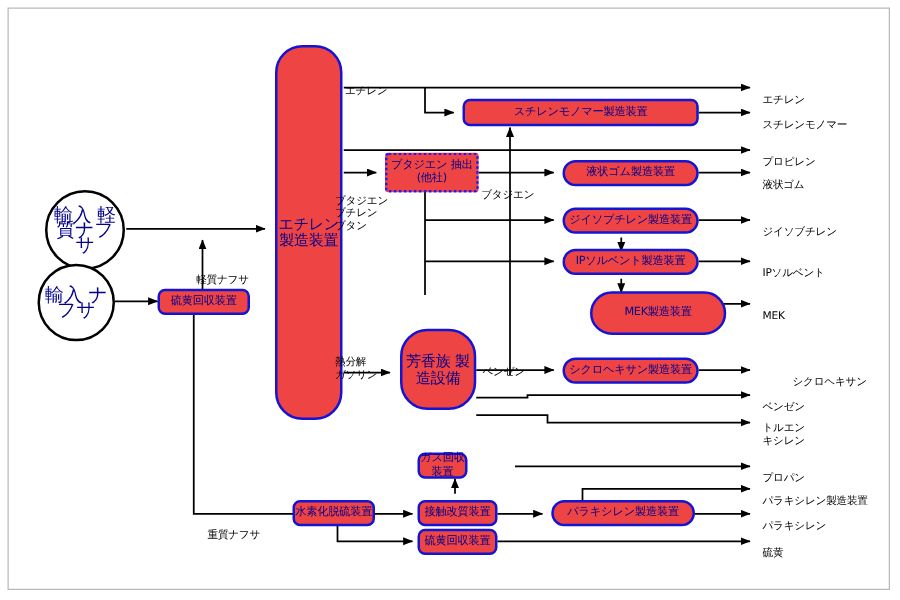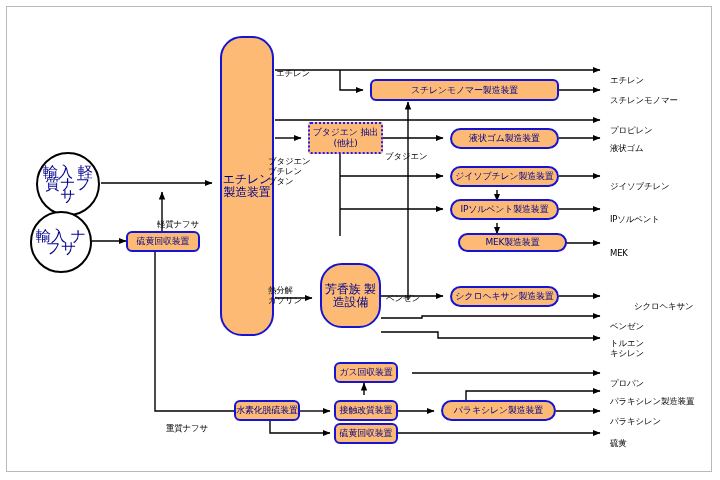--- a/index.html
+++ b/index.html
@@ -27,21 +27,21 @@
   svg#wires {
     position: absolute;
     left: 0; top: 0;
     width: 720px;
     height: 480px;
   }
   
   .node {
     position: absolute;
     box-sizing: border-box;
-    background: #fdba74;
+    background: #ef4444;
     border: 2px solid #1414d2;
     border-radius: 6px;
     color: #00008b;
     font-size: 9px;
     line-height: 11px;
     text-align: center;
     display: flex;
     align-items: center;
     justify-content: center;
     letter-spacing: -0.2px;
@@ -184,34 +184,34 @@
 
   <div class="node rounded-lg" style="left:450px; top:128px; width:109px; height:21px;">
     <span>液状ゴム製造装置</span>
   </div>
   <div class="node rounded-lg" style="left:450px; top:166px; width:109px; height:21px;">
     <span>ジイソブチレン製造装置</span>
   </div>
   <div class="node rounded-lg" style="left:450px; top:199px; width:109px; height:21px;">
     <span>IPソルベント製造装置</span>
   </div>
-  <div class="node rounded-lg" style="left:458px; top:233px; width:109px; height:19px;">
+  <div class="node rounded-lg" style="left:472px; top:233px; width:109px; height:35px;">
     <span>MEK製造装置</span>
   </div>
 
   <div class="node rounded-lg" style="left:450px; top:286px; width:109px; height:21px;">
     <span>シクロヘキサン製造装置</span>
   </div>
 
   <div class="node tall" style="left:320px; top:263px; width:61px; height:65px;">
     <span>芳香族
 製造設備</span>
   </div>
 
-  <div class="node" style="left:334px; top:362px; width:64px; height:21px;">
+  <div class="node" style="left:334px; top:362px; width:40px; height:21px;">
     <span>ガス回収装置</span>
   </div>
   <div class="node" style="left:234px; top:400px; width:66px; height:21px;">
     <span>水素化脱硫装置</span>
   </div>
   <div class="node" style="left:334px; top:400px; width:64px; height:21px;">
     <span>接触改質装置</span>
   </div>
   <div class="node" style="left:334px; top:423px; width:64px; height:21px;">
     <span>硫黄回収装置</span>

